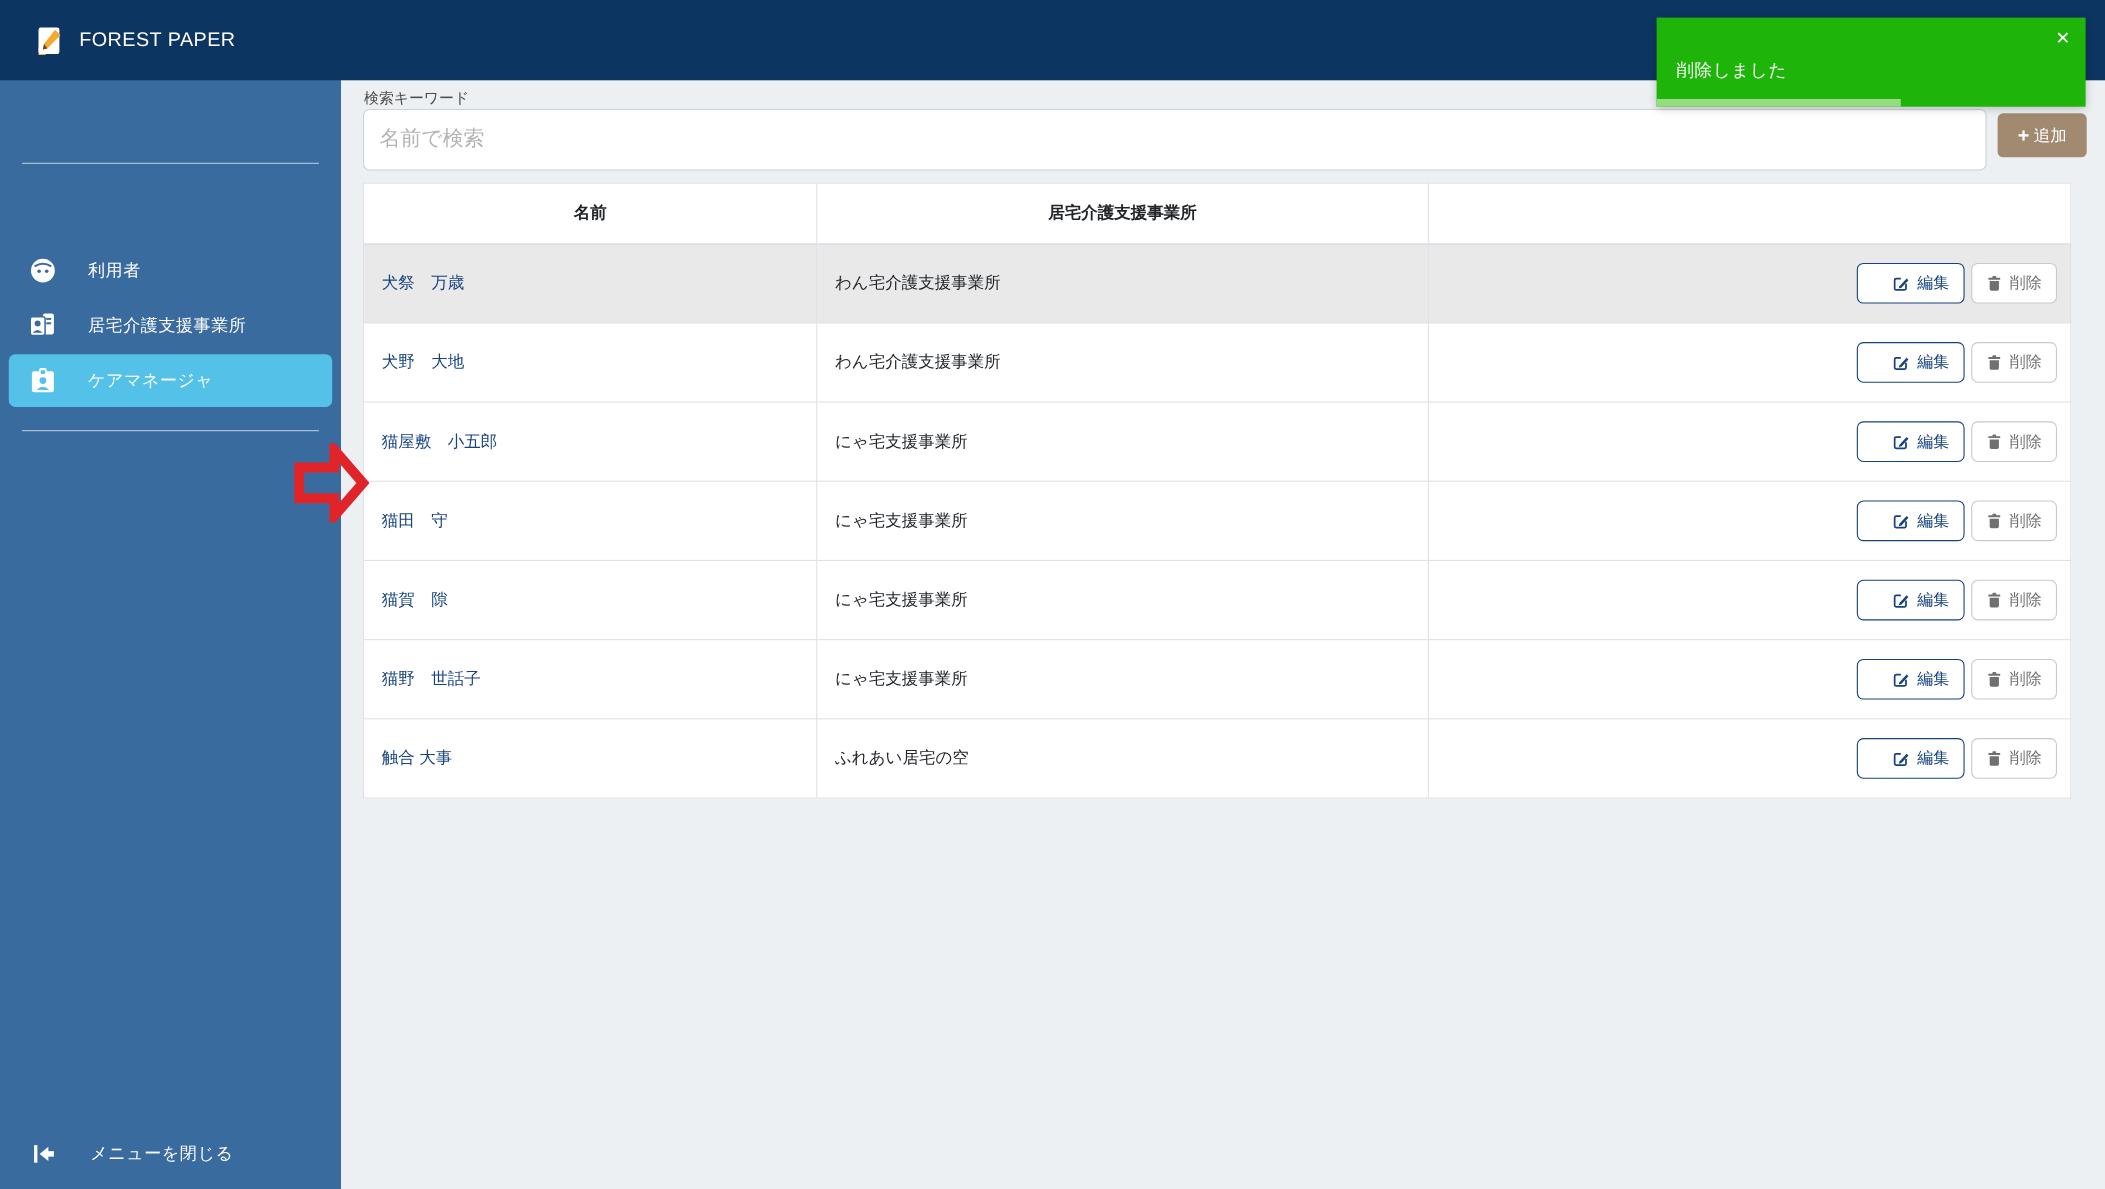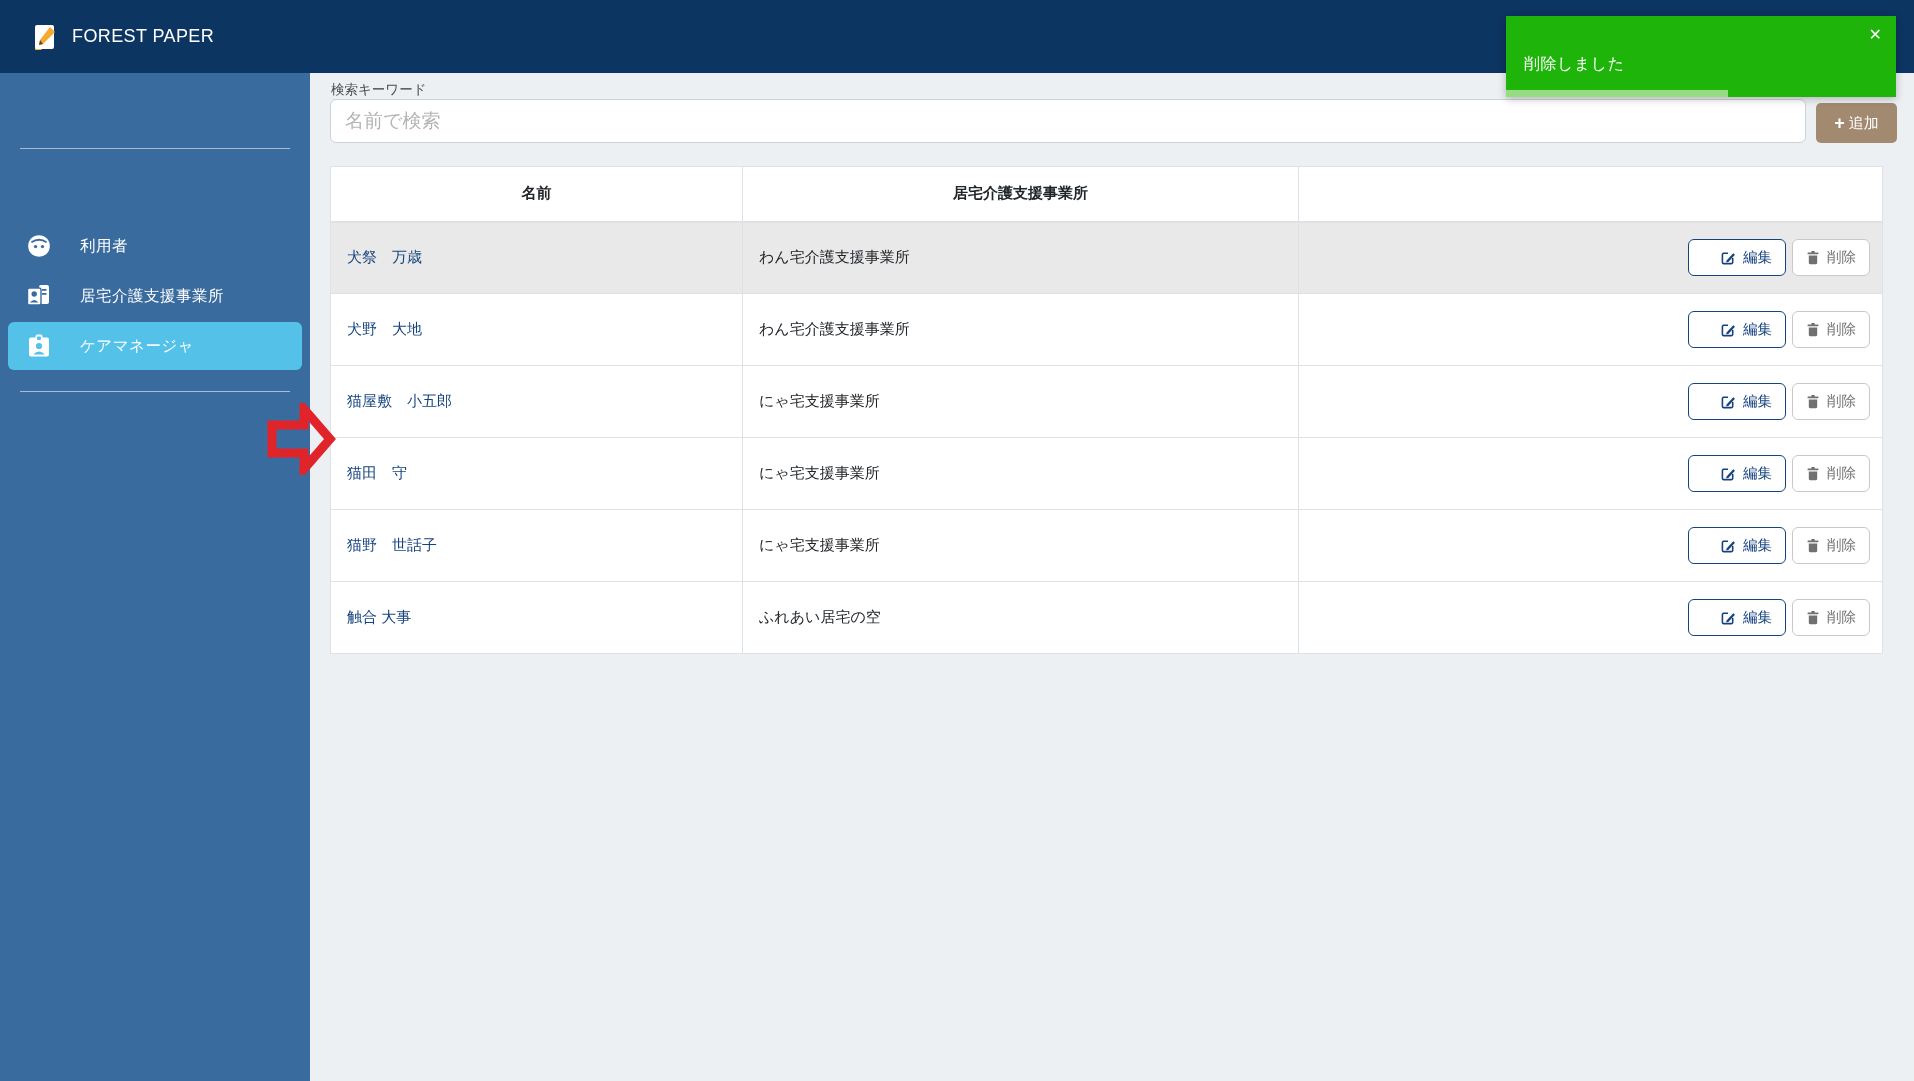--- a/index.html
+++ b/index.html
@@ -26,21 +26,21 @@
   .sep{position:absolute;left:20px;width:270px;height:0;border-top:1px solid rgba(255,255,255,.55);}
   .nav-footer{position:absolute;left:8px;bottom:8px;width:294px;height:48px;display:flex;align-items:center;color:#fff;cursor:pointer;}
   .nav-footer .nicon{width:24px;height:24px;margin-left:20px;display:inline-flex;flex:none;}
   .nav-footer .nlabel{margin-left:30px;font-size:15.5px;letter-spacing:.5px;}
 
   
   .red-arrow{position:absolute;left:266px;top:403px;z-index:6;}
 
   
   .search-label{position:absolute;left:331px;top:81px;font-size:13.5px;color:#4b4b4b;z-index:1;}
-  .search-input{position:absolute;left:330px;top:99px;width:1476px;height:44px;background:#fff;border:1px solid #cbd2d9;border-radius:6px;padding:0 14px;font-size:19px;color:#333;font-family:inherit;}
+  .search-input{position:absolute;left:330px;top:99px;width:1476px;height:56px;background:#fff;border:1px solid #cbd2d9;border-radius:6px;padding:0 14px;font-size:19px;color:#333;font-family:inherit;}
   .search-input::placeholder{color:#b4b4b4;}
   .add-btn{position:absolute;left:1816px;top:103px;width:81px;height:40px;background:var(--add-brown);border:none;border-radius:5px;color:#fff;font-size:15px;display:flex;align-items:center;justify-content:center;gap:4px;cursor:pointer;font-family:inherit;}
   .add-btn .plus{font-size:18px;font-weight:bold;line-height:1;}
 
   
   .data-table{position:absolute;left:330px;top:166px;width:1552px;border-collapse:collapse;table-layout:fixed;background:#fff;font-size:15px;color:#212529;}
   .data-table col.c1{width:412px;} .data-table col.c2{width:556px;} .data-table col.c3{width:584px;}
   .data-table th{height:55px;text-align:center;font-weight:bold;border:1px solid var(--table-border);border-bottom:2px solid var(--table-border);background:#fff;font-size:15px;}
   .data-table td{height:72px;border:1px solid var(--table-border);vertical-align:middle;background:#fff;}
   .data-table tr.hl td{background:var(--row-hl);}
@@ -113,20 +113,30 @@
         <rect x="11" y="3.5" width="4" height="3.5" rx="1" fill="#54c2e8"></rect>
         <circle cx="13" cy="13" r="3.1" fill="#54c2e8"></circle>
         <path d="M7.2,21.5 Q13,15.5 18.8,21.5 Z" fill="#54c2e8"></path>
       </svg>
     </span>
     <span class="nlabel">ケアマネージャ</span>
   </div>
 
   <div class="sep" style="top:330px;"></div>
 
+  <div class="nav-footer">
+    <span class="nicon">
+      <svg viewBox="0 0 24 24" width="24" height="24">
+        <rect x="3" y="4" width="3" height="16" fill="#fff"></rect>
+        <polygon points="8,12 16,5.5 16,18.5" fill="#fff"></polygon>
+        <rect x="14" y="9.5" width="7" height="5" fill="#fff"></rect>
+      </svg>
+    </span>
+    <span class="nlabel">メニューを閉じる</span>
+  </div>
 </div>
 
 <svg class="red-arrow" width="70" height="72" viewBox="0 0 70 72">
   <polygon points="6,22 38,22 38,6 64,36 38,66 38,50 6,50" fill="none" stroke="#e1242a" stroke-width="9" stroke-linejoin="miter"></polygon>
 </svg>
 
 <div class="search-label">検索キーワード</div>
 <input class="search-input" type="text" placeholder="名前で検索" style="">
 <button class="add-btn">
   <span class="plus">+</span>
@@ -221,20 +231,40 @@
         <svg width="14" height="15" viewBox="0 0 16 17">
           <rect x="6" y="1" width="4" height="2.4" rx="1" fill="currentColor"></rect>
           <rect x="1.8" y="2.8" width="12.4" height="2" rx="0.6" fill="currentColor"></rect>
           <path d="M3.2,6.2 h9.6 v8.2 a1.8,1.8 0 0 1 -1.8,1.8 h-6 a1.8,1.8 0 0 1 -1.8,-1.8 Z" fill="currentColor"></path>
         </svg>
         <span>削除</span>
       </button>
     </td>
   </tr>
       <tr>
+    <td class="name-cell">猫賀　隙</td>
+    <td class="office-cell">にゃ宅支援事業所</td>
+    <td class="action-cell">
+      <button class="row-btn btn-edit">
+        <svg width="15" height="15" viewBox="0 0 16 16">
+          <path d="M12.5,8.5 v4.5 a1.5,1.5 0 0 1 -1.5,1.5 h-8 a1.5,1.5 0 0 1 -1.5,-1.5 v-8 a1.5,1.5 0 0 1 1.5,-1.5 h4.5" fill="none" stroke="currentColor" stroke-width="1.7"></path>
+          <polygon points="6.2,10.9 13.1,3.4 14.9,5.1 8.1,12.4 5.4,13.2" fill="currentColor"></polygon>
+        </svg>
+        <span>編集</span>
+      </button><button class="row-btn btn-delete">
+        <svg width="14" height="15" viewBox="0 0 16 17">
+          <rect x="6" y="1" width="4" height="2.4" rx="1" fill="currentColor"></rect>
+          <rect x="1.8" y="2.8" width="12.4" height="2" rx="0.6" fill="currentColor"></rect>
+          <path d="M3.2,6.2 h9.6 v8.2 a1.8,1.8 0 0 1 -1.8,1.8 h-6 a1.8,1.8 0 0 1 -1.8,-1.8 Z" fill="currentColor"></path>
+        </svg>
+        <span>削除</span>
+      </button>
+    </td>
+  </tr>
+      <tr>
     <td class="name-cell">猫野　世話子</td>
     <td class="office-cell">にゃ宅支援事業所</td>
     <td class="action-cell">
       <button class="row-btn btn-edit">
         <svg width="15" height="15" viewBox="0 0 16 16">
           <path d="M12.5,8.5 v4.5 a1.5,1.5 0 0 1 -1.5,1.5 h-8 a1.5,1.5 0 0 1 -1.5,-1.5 v-8 a1.5,1.5 0 0 1 1.5,-1.5 h4.5" fill="none" stroke="currentColor" stroke-width="1.7"></path>
           <polygon points="6.2,10.9 13.1,3.4 14.9,5.1 8.1,12.4 5.4,13.2" fill="currentColor"></polygon>
         </svg>
         <span>編集</span>
       </button><button class="row-btn btn-delete">

